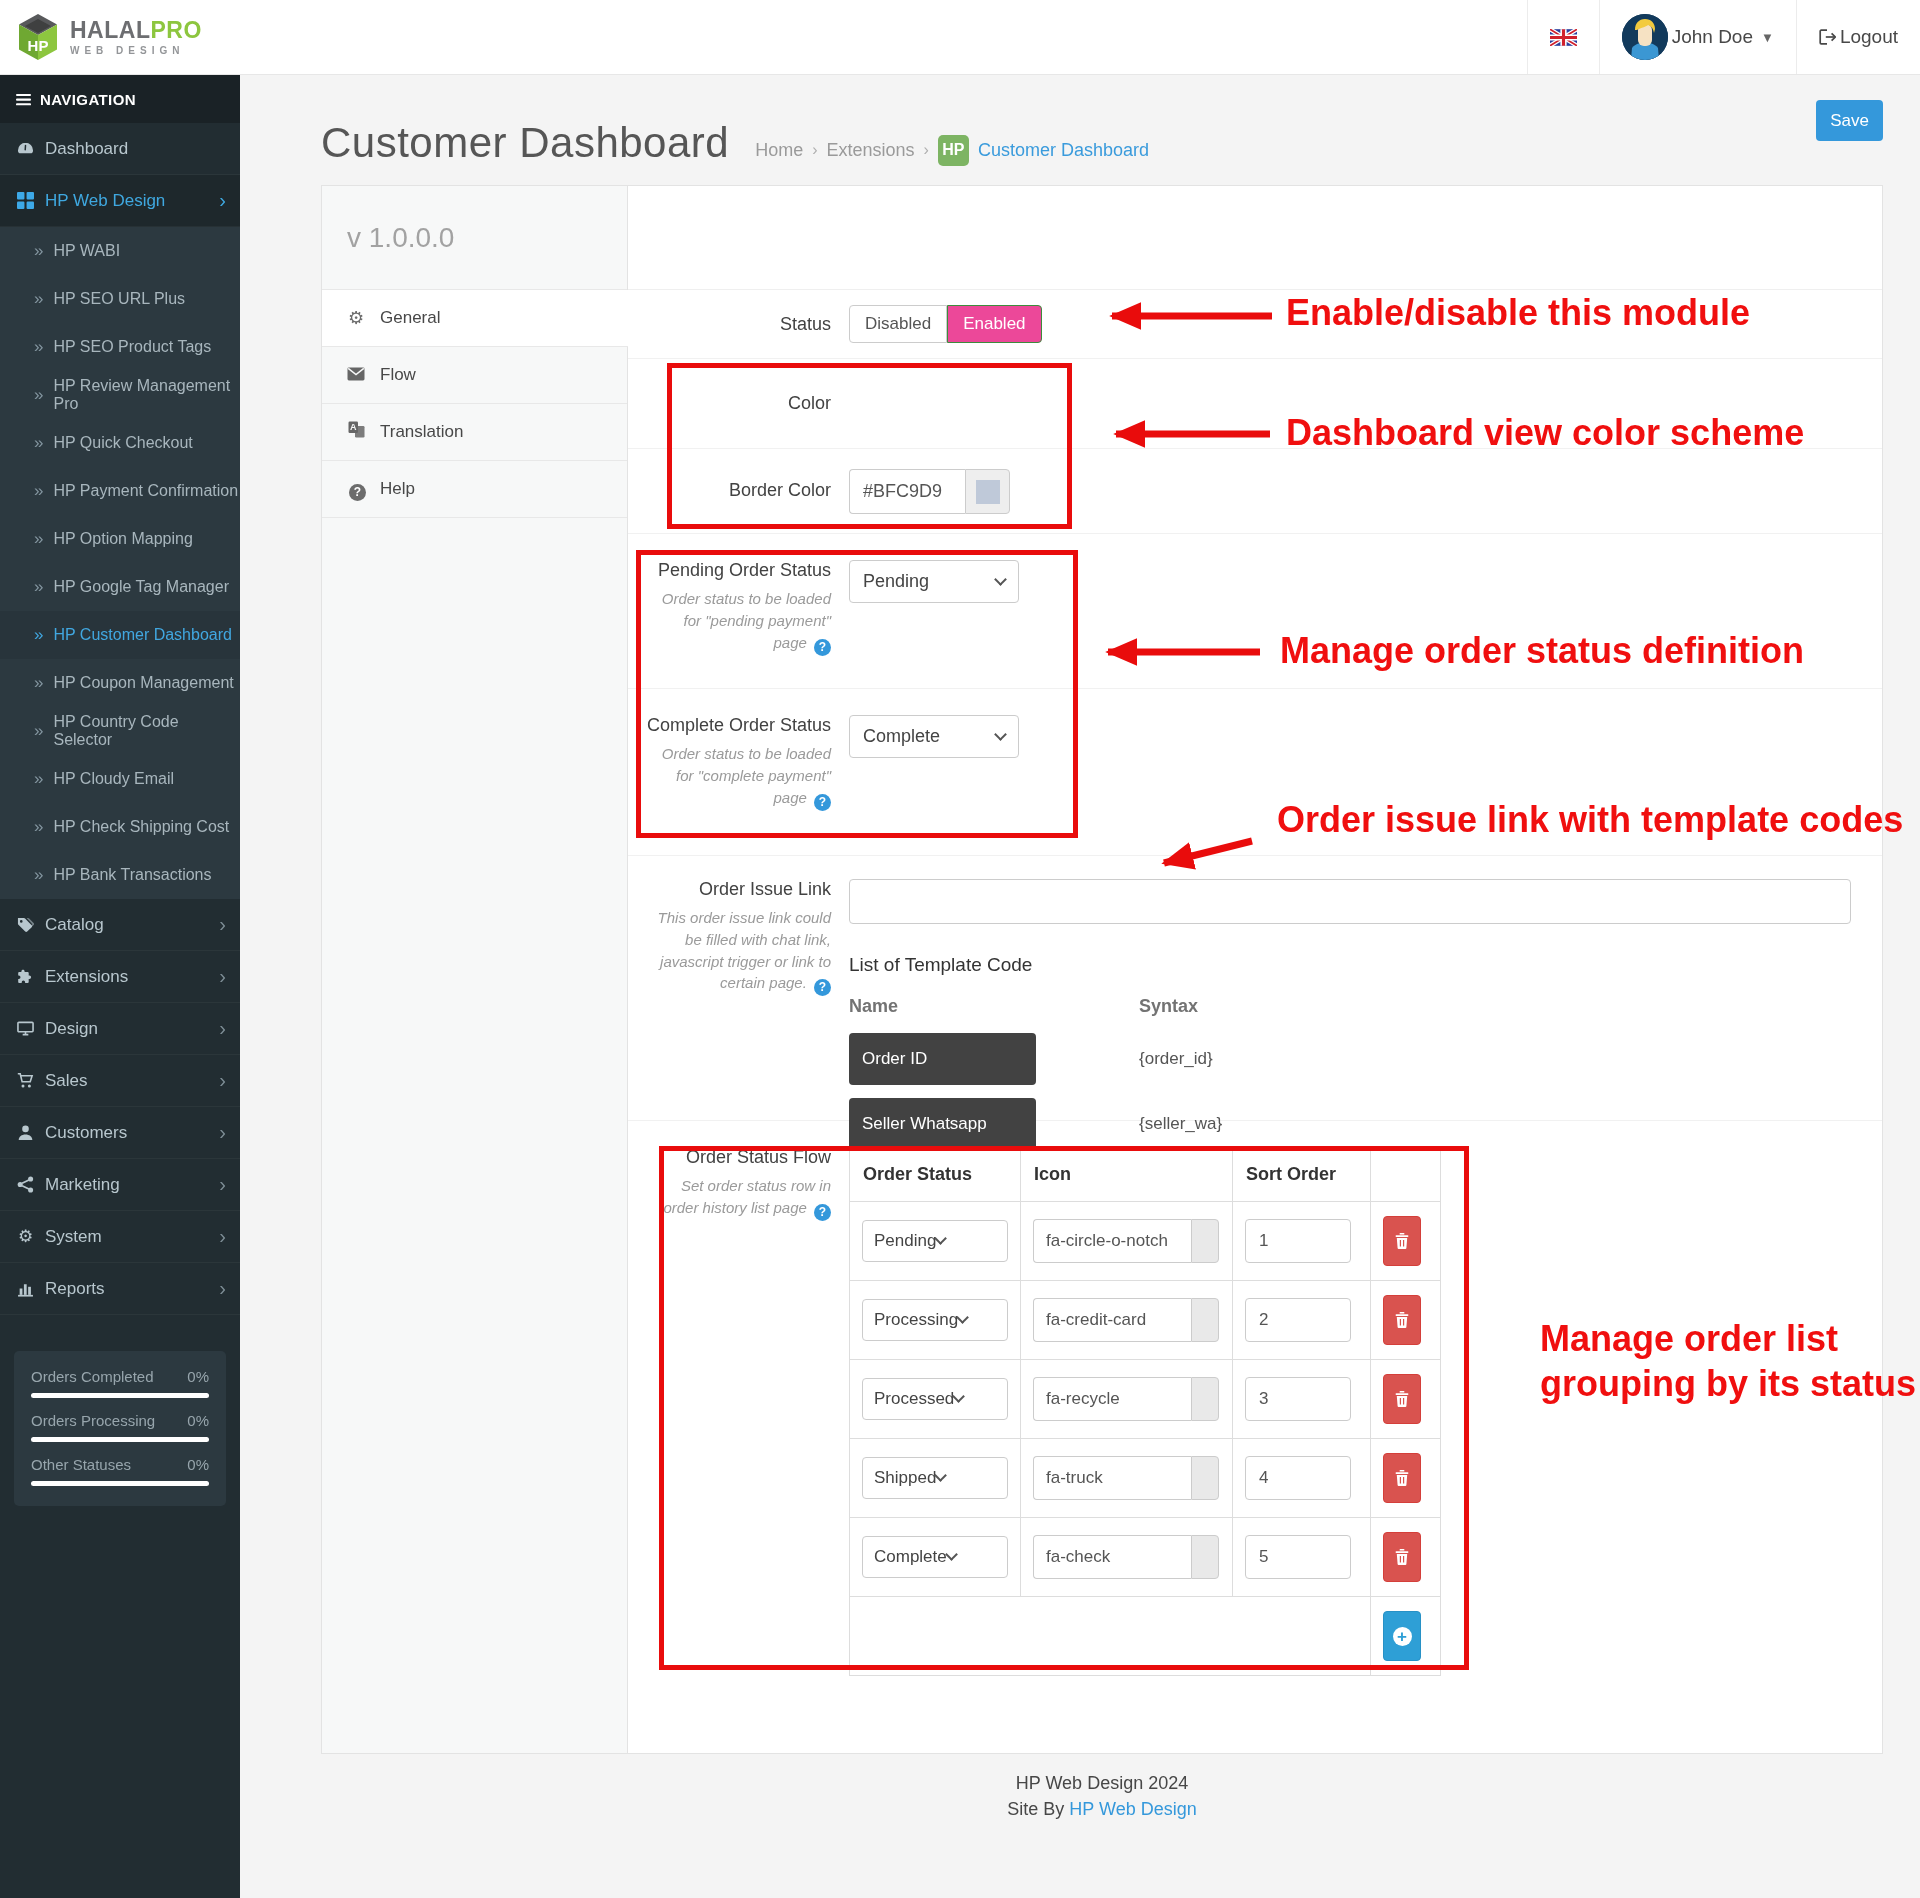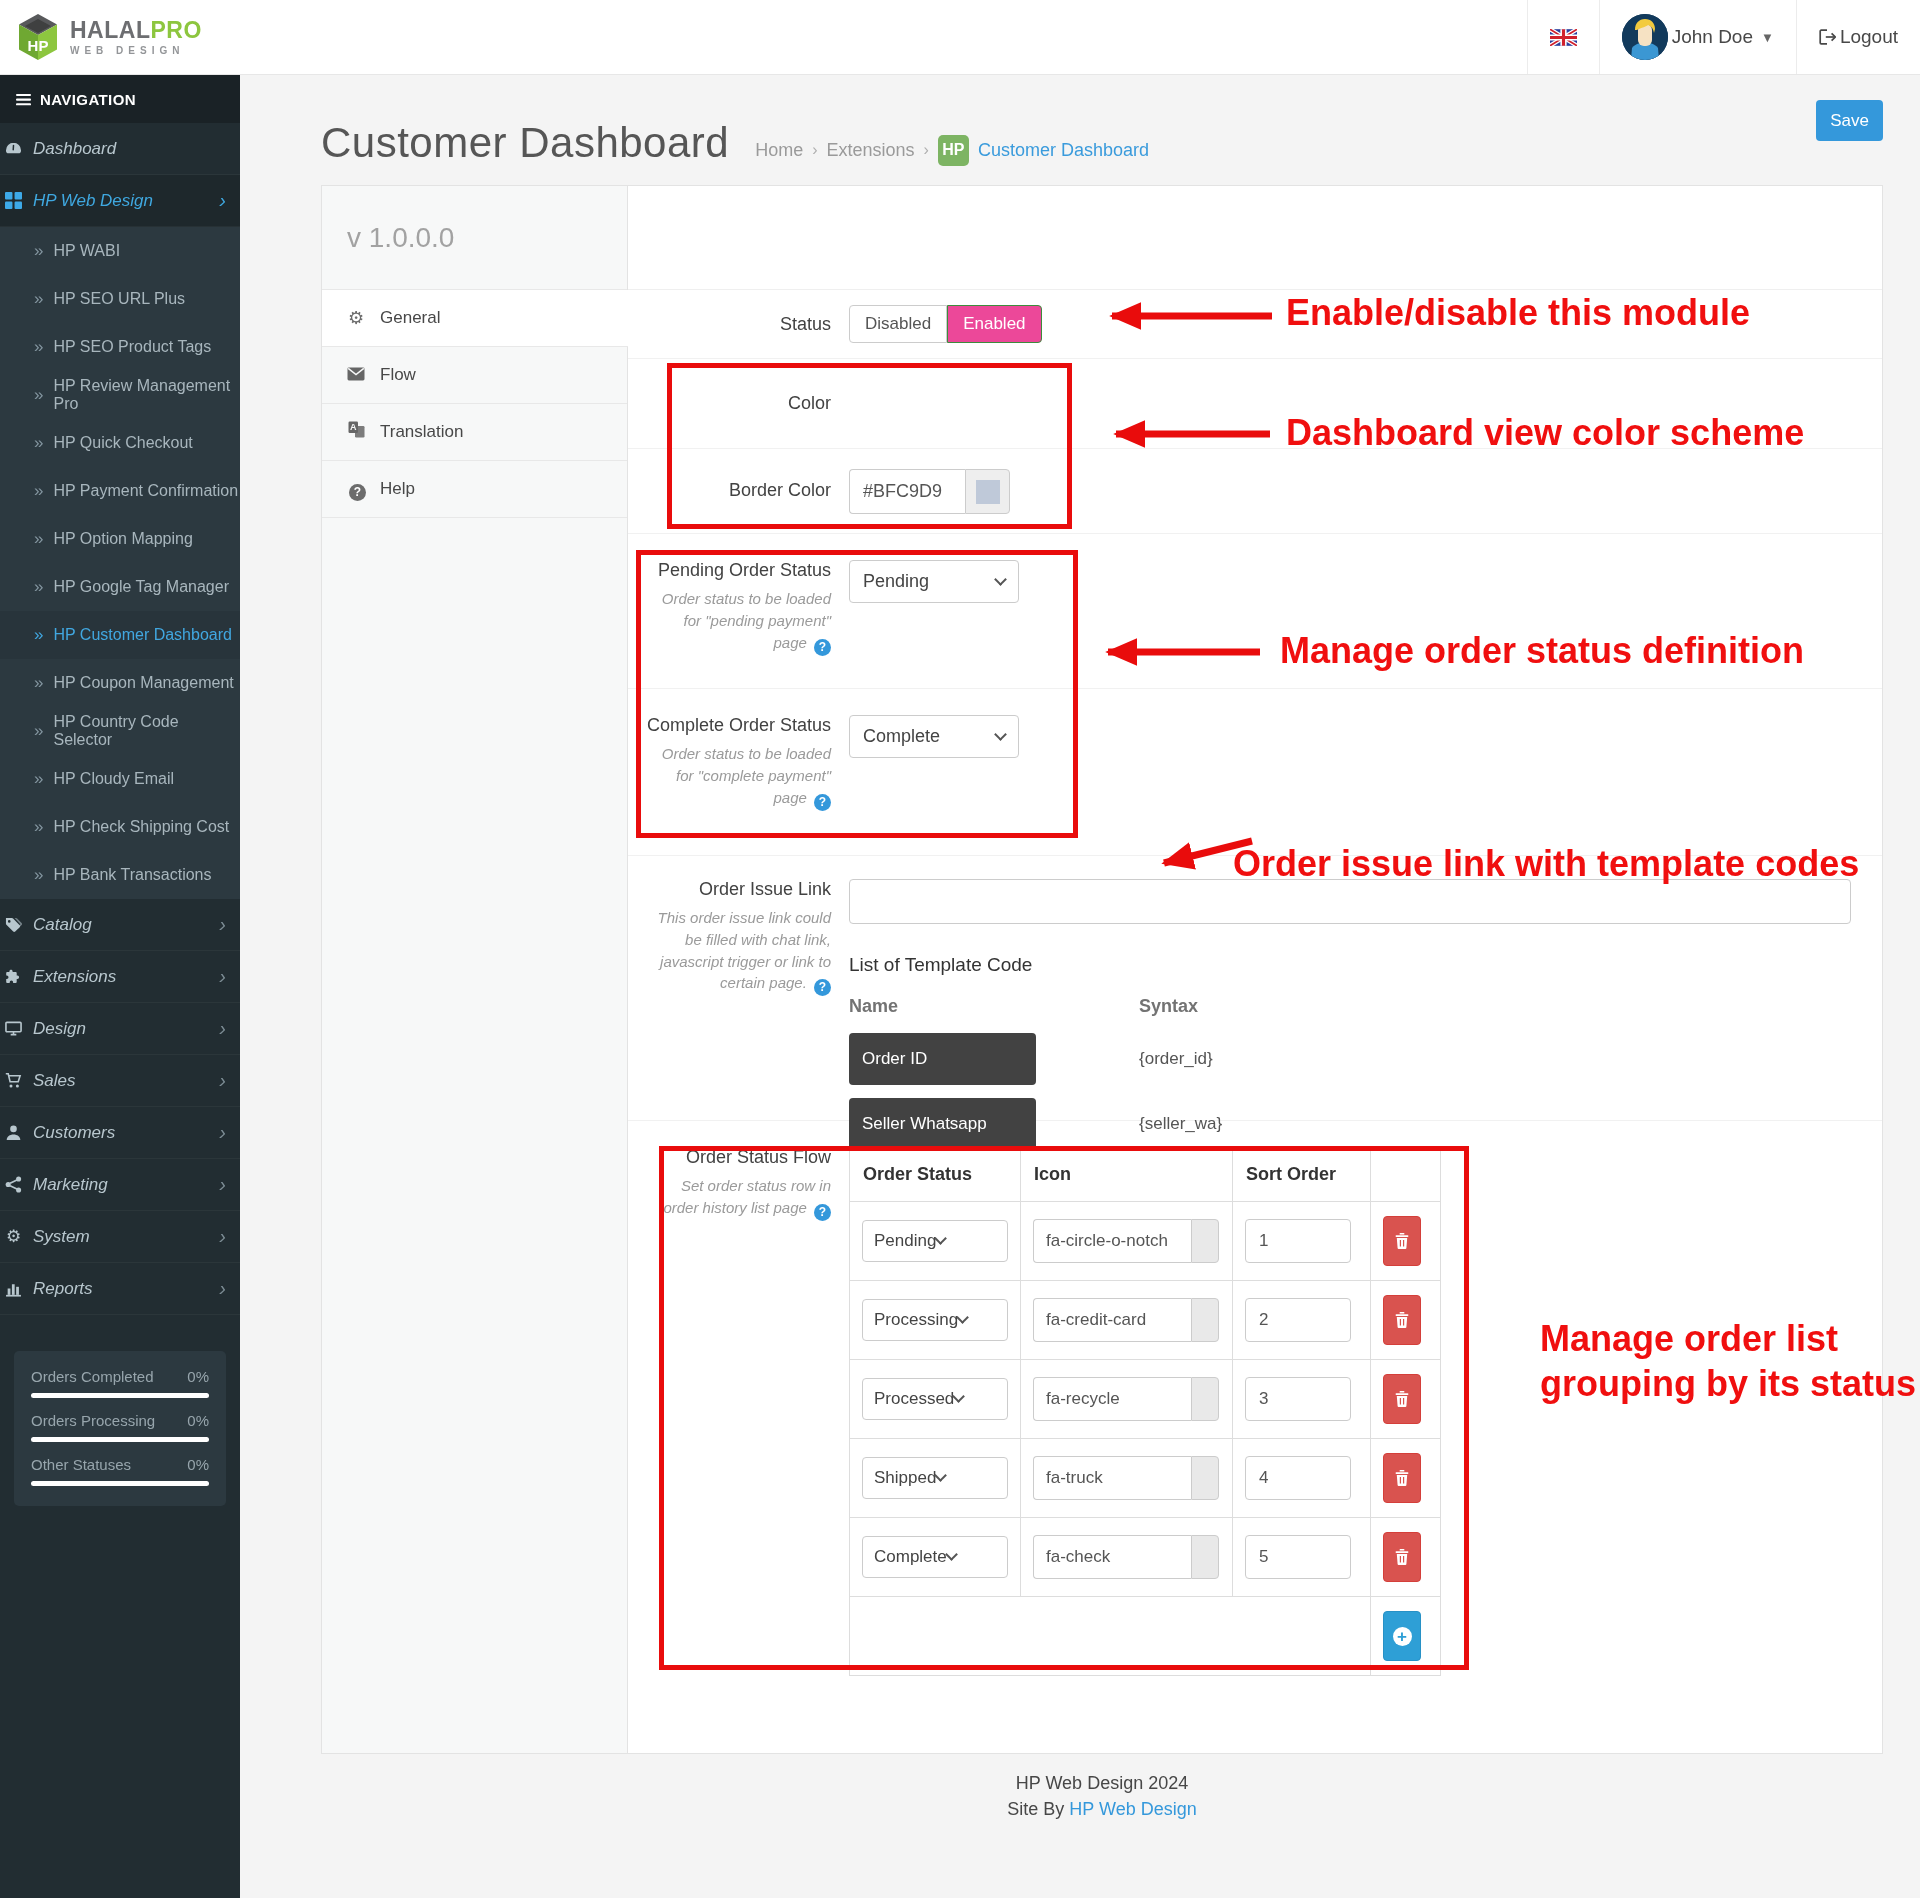--- a/index.html
+++ b/index.html
@@ -18,21 +18,21 @@
   .topbar-spacer { flex:1; }
   .topbar-right { display:flex; align-items:stretch; }
   .top-cell { display:flex; align-items:center; padding:0 22px; border-left:1px solid #ececec; gap:4px; font-size:19px; color:#484848; }
   .avatar { width:46px; height:46px; border-radius:50%; overflow:hidden; background:#123a5c; flex:none; }
   .caret { font-size:13px; color:#666; margin-left:4px; }
   
   .layout { display:flex; height:1823px; }
   
   .sidebar { width:240px; background:#222d32; flex:none; color:#b8c7ce; }
   .nav-header { height:48px; background:#1a2226; color:#fff; display:flex; align-items:center; padding-left:16px; gap:9px; font-size:15px; font-weight:bold; letter-spacing:.4px; }
-  .side-item { height:52px; display:flex; align-items:center; padding:0 14px 0 5px; gap:11px; font-size:17px; color:#b8c7ce; border-bottom:1px solid rgba(255,255,255,.045); cursor:pointer;font-style:italic; }
+  .side-item { height:52px; display:flex; align-items:center; padding:0 14px 0 17px; gap:11px; font-size:17px; color:#b8c7ce; border-bottom:1px solid rgba(255,255,255,.045); cursor:pointer; }
   .side-item .lbl { flex:1; }
   .side-item .chev { color:#7d8d95; font-size:20px; }
   .side-item.parent-active { background:#1e282c; color:#3fa8e0; }
   .side-item.parent-active .chev { color:#3fa8e0; }
   .submenu { background:#2c3940; }
   .sub-item { height:48px; display:flex; align-items:center; padding-left:34px; gap:10px; font-size:16px; color:#a8b6bd; cursor:pointer; }
   .sub-item .dbl { font-size:17px; color:#8496a0; }
   .sub-item.active { color:#41a7e0; background:#28343b; }
   .sub-item.active .dbl { color:#41a7e0; }
   .icon16 { width:17px; height:17px; flex:none; }
@@ -696,21 +696,21 @@
   </main>
 </div>
 
 <div class="ann-box" style="left:667px; top:363px; width:405px; height:166px;"></div>
 <div class="ann-box" style="left:636px; top:550px; width:442px; height:288px;"></div>
 <div class="ann-box" style="left:659px; top:1146px; width:810px; height:524px;"></div>
 
 <div class="ann-text" style="left:1286px; top:290px;">Enable/disable this module</div>
 <div class="ann-text" style="left:1286px; top:410px;">Dashboard view color scheme</div>
 <div class="ann-text" style="left:1280px; top:628px;">Manage order status definition</div>
-<div class="ann-text" style="left:1233px; top:797px;margin-top:44px;">Order issue link with template codes</div>
+<div class="ann-text" style="left:1277px; top:797px;">Order issue link with template codes</div>
 <div class="ann-text" style="left:1540px; top:1316px; width:382px;">Manage order list grouping by its status</div>
 
 <svg id="arrows" width="1920" height="1898">
   <defs>
     <marker id="ah" markerWidth="4.6" markerHeight="4" refX="4.2" refY="2" orient="auto" markerUnits="strokeWidth">
       <path d="M0 0L4.6 2L0 4z" fill="#e90c0c"></path>
     </marker>
   </defs>
   <g stroke="#e90c0c" stroke-width="7" fill="none">
     <path d="M1272 316 L1112 316" marker-end="url(#ah)"></path>

